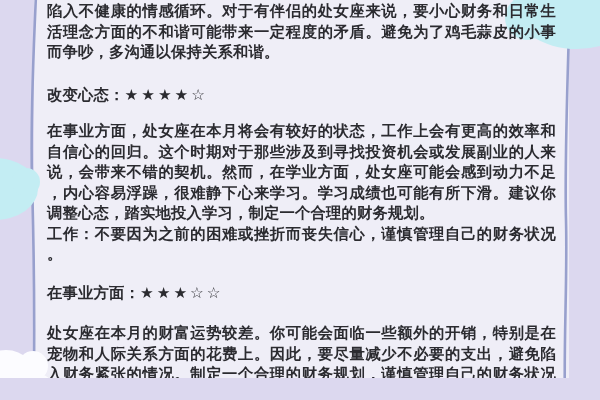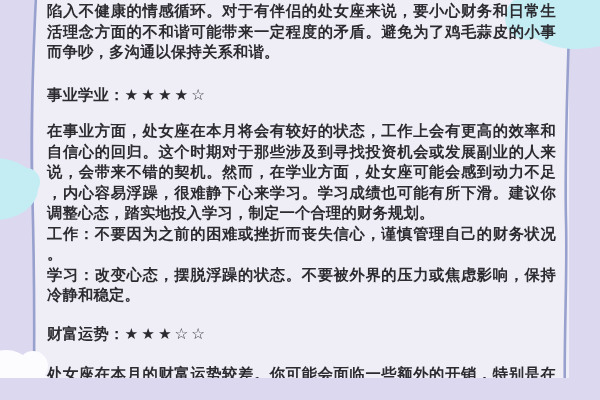--- a/index.html
+++ b/index.html
@@ -58,26 +58,25 @@
 
     <g>
       <circle cx="606" cy="412" r="30" fill="#d9e9f6" opacity="0.9"></circle>
     </g>
   </svg>
 
   <div class="content">
 
     <p class="body">陷入不健康的情感循环。对于有伴侣的处女座来说，要小心财务和日常生活理念方面的不和谐可能带来一定程度的矛盾。避免为了鸡毛蒜皮的小事而争吵，多沟通以保持关系和谐。</p>
 
-    <p class="heading"><span>事业学业：</span><span class="stars">★★★★☆</span></p>
+    <p class="heading"><span>改变心态：</span><span class="stars">★★★★☆</span></p>
 
     <p class="body">在事业方面，处女座在本月将会有较好的状态，工作上会有更高的效率和自信心的回归。这个时期对于那些涉及到寻找投资机会或发展副业的人来说，会带来不错的契机。然而，在学业方面，处女座可能会感到动力不足，内心容易浮躁，很难静下心来学习。学习成绩也可能有所下滑。建议你调整心态，踏实地投入学习，制定一个合理的财务规划。</p>
 
     <p class="body tip">工作：不要因为之前的困难或挫折而丧失信心，谨慎管理自己的财务状况。</p>
 
-    <p class="body tip">学习：改变心态，摆脱浮躁的状态。不要被外界的压力或焦虑影响，保持冷静和稳定。</p>
 
-    <p class="heading second"><span>财富运势：</span><span class="stars">★★★☆☆</span></p>
+    <p class="heading second"><span>在事业方面：</span><span class="stars">★★★☆☆</span></p>
 
     <p class="body">处女座在本月的财富运势较差。你可能会面临一些额外的开销，特别是在宠物和人际关系方面的花费上。因此，要尽量减少不必要的支出，避免陷入财务紧张的情况。制定一个合理的财务规划，谨慎管理自己的财务状况，将有</p>
 
   </div>
 </div>
 
 </body></html>

